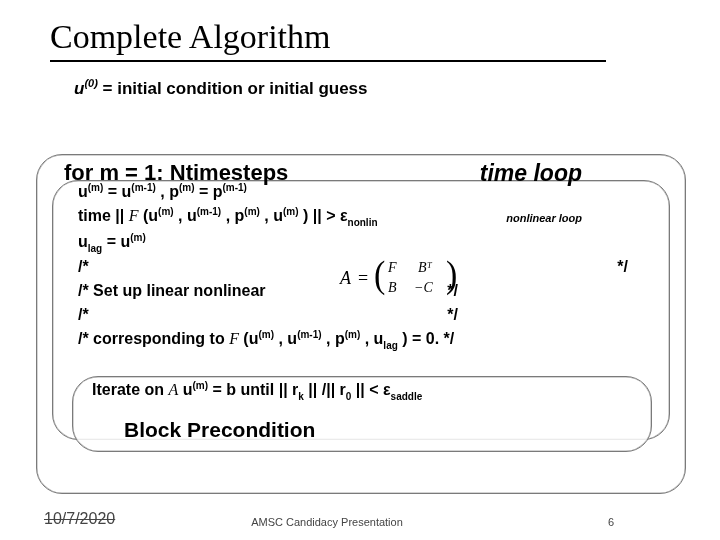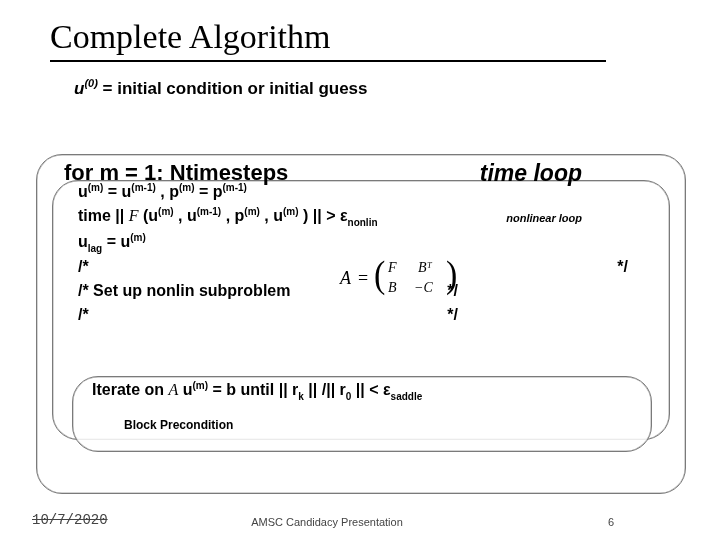--- a/index.html
+++ b/index.html
@@ -25,22 +25,22 @@
   .star-right { position: absolute; right: 30px; }
   .matrix-img { position: absolute; left: 340px; top: 256px; width: 120px; height: 44px; z-index: 3; }
   .matrix-img .A { font-family: "Times New Roman", serif; font-style: italic; font-size: 18px; position:absolute; left:0; top:12px; }
   .matrix-img .eq { font-family: "Times New Roman", serif; font-size: 18px; position:absolute; left:18px; top:12px; }
   .matrix-img .br { position:absolute; font-family:"Times New Roman",serif; font-size:34px; transform: scaleY(1.1); }
   .matrix-img .brL { left:34px; top:0; }
   .matrix-img .brR { left:106px; top:0; }
   .matrix-img .cell { position:absolute; font-family:"Times New Roman",serif; font-style:italic; font-size:14px; }
   .lin-solver { position: absolute; right: 64px; top: 354px; font-size: 17px; font-weight: bold; font-style: italic; z-index: 4; }
   .iterate { position: absolute; left: 92px; top: 380px; font-size: 16px; font-weight: bold; z-index: 4; }
-  .block-pre { position: absolute; left: 124px; top: 418px; font-size: 12px; font-weight: bold; z-index: 4; text-align: center; }
-  .footer-date { position: absolute; left: 32px; bottom: 12px; font-size: 14px; color: #444; text-decoration: line-through; font-family: Liberation Mono, monospace; }
+  .block-pre { position: absolute; left: 124px; top: 418px; font-size: 21px; font-weight: bold; z-index: 4; text-align: center; }
+  .footer-date { position: absolute; left: 44px; bottom: 12px; font-size: 16px; color: #444; text-decoration: line-through; }
   .footer-center { position: absolute; left: 8px; right: 0; bottom: 12px; text-align: center; font-size: 11px; color: #444; }
   .footer-num { position: absolute; right: 32px; bottom: 12px; font-size: 11px; color: #444; }
 </style>
 </head>
 <body>
 
 <div class="slide">
   <div class="title">Complete Algorithm</div>
   <hr class="rule">
 
@@ -65,24 +65,27 @@
     <div class="row">
       <span>time || </span><span class="ml">F</span><span> (u</span><span class="supm">(m)</span><span> , u</span><span class="supm">(m-1)</span><span> , p</span><span class="supm">(m)</span><span> , u</span><span class="supm">(m)</span><span> ) || &gt; ε</span><span class="subm">nonlin</span>
     </div>
     <div class="row">
       <span>u</span><span class="subm">lag</span><span> = u</span><span class="supm">(m)</span>
     </div>
     <div class="row">
       <span>/*</span><span class="star-right">*/</span>
     </div>
     <div class="row">
-      <span>/* Set up nonlin subproblem</span><span class="star-right" style="right:200px">*/</span>
+      <span>/* Set up linear nonlinear</span><span class="star-right" style="right:200px">*/</span>
     </div>
     <div class="row">
       <span>/*</span><span class="star-right" style="right:200px">*/</span>
+    </div>
+    <div class="row">
+      <span>/* corresponding to </span><span class="ml">F</span><span> (u</span><span class="supm">(m)</span><span> , u</span><span class="supm">(m-1)</span><span> , p</span><span class="supm">(m)</span><span> , u</span><span class="subm">lag</span><span> ) = 0. */</span>
     </div>
   </div>
 
   <div class="matrix-img">
     <span class="A">A</span>
     <span class="eq">=</span>
     <span class="br brL">(</span>
     <span class="cell" style="left:48px; top:4px">F</span>
     <span class="cell" style="left:78px; top:4px">Bᵀ</span>
     <span class="cell" style="left:48px; top:24px">B</span>

